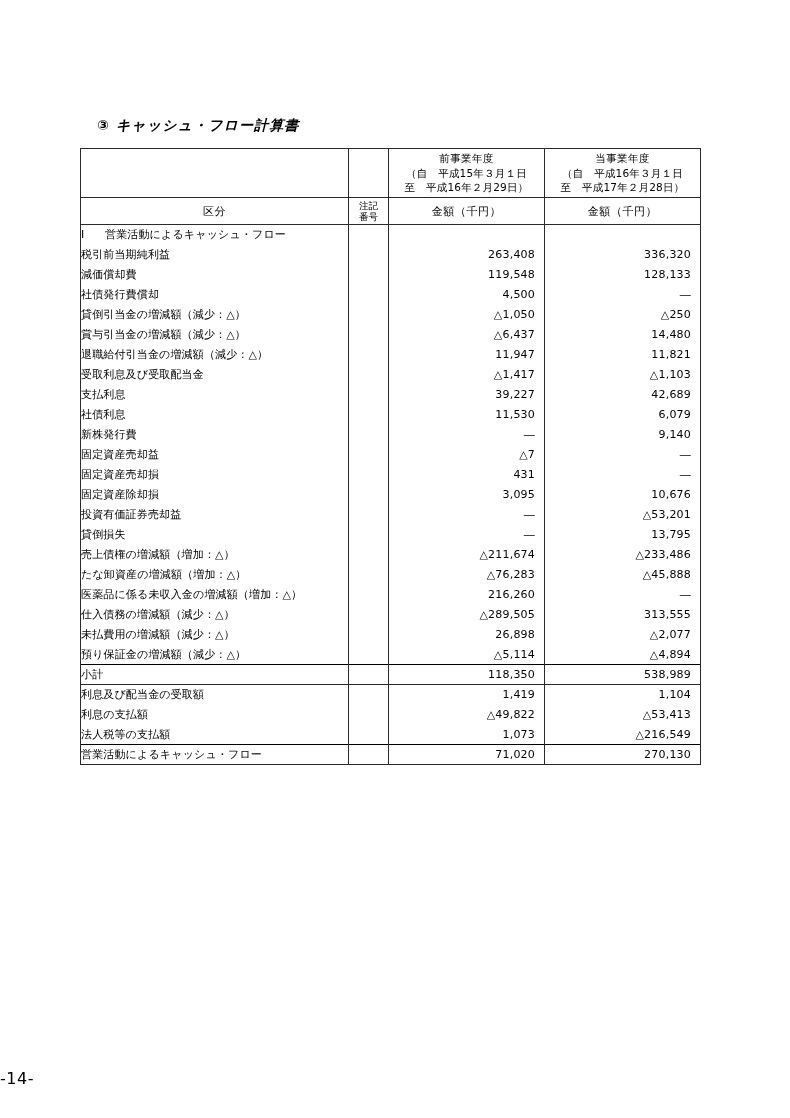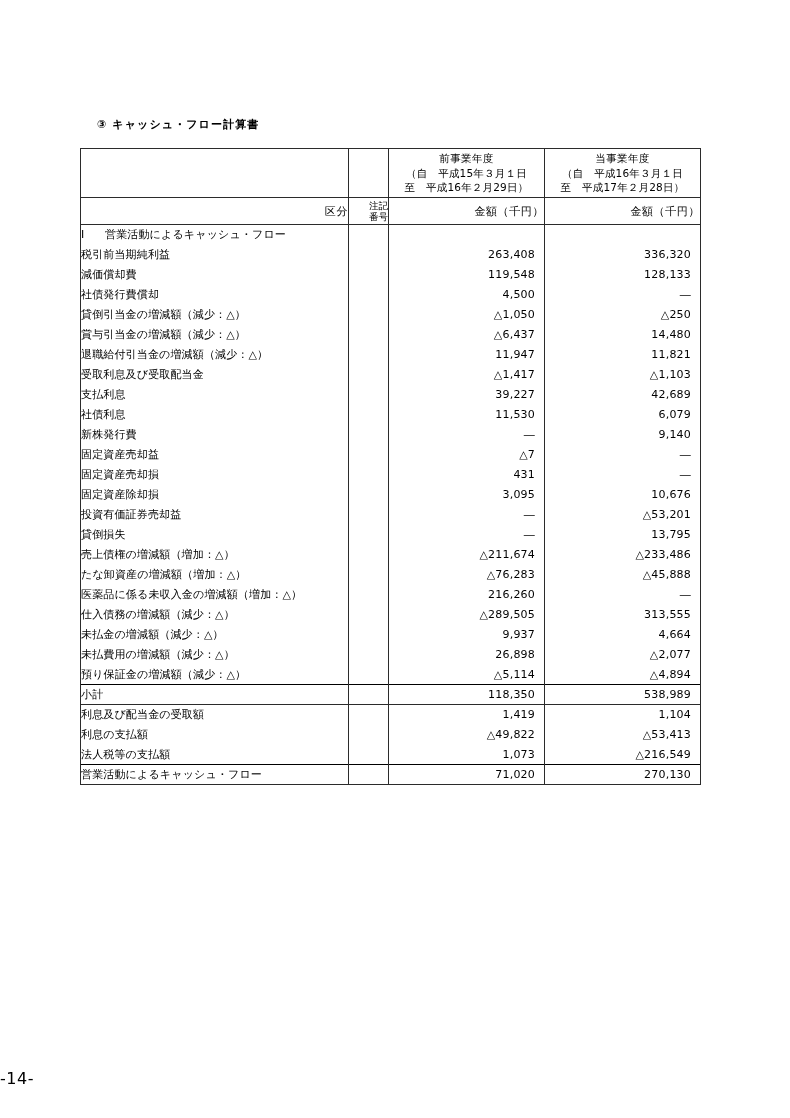--- a/index.html
+++ b/index.html
@@ -23,24 +23,25 @@
     width: 790px;
     height: 1118px;
     overflow: hidden;
   }
 
   
   .doc-title {
     position: absolute;
     left: 97px;
     top: 117px;
-    font-size: 11px;
+    font-size: 14px;
     letter-spacing: 1.1px;
     font-weight: 600;
     white-space: nowrap;
+    font-style: italic;
   }
 
   
   .cf-table {
     position: absolute;
     left: 80px;
     top: 148px;
     width: 620px;
     border-collapse: collapse;
     table-layout: fixed;
@@ -63,21 +64,21 @@
   .hdr-period {
     height: 48px;
     text-align: center;
     font-size: 10.5px;
     line-height: 14.5px;
     padding: 3px 4px 2px 4px;
   }
   .hdr-period .per-name { letter-spacing: 0.4px; }
   .hdr-period .per-line { letter-spacing: 0.2px; white-space: nowrap; }
 
-  .hdr2 { height: 26px; text-align: right; font-size: 11px; letter-spacing: 0.6px;}
+  .hdr2 { height: 26px; text-align: center; font-size: 11px; letter-spacing: 0.6px;}
   .hdr2.note {
     font-size: 9.5px;
     line-height: 11.5px;
     letter-spacing: 0;
   }
 
   
   tbody tr { height: 20px; }
   td.label {
     padding-left: 0;
@@ -272,26 +273,20 @@
           <td class="amt">216,260</td>
           <td class="amt">―</td>
         </tr>
         <tr class="inner">
           <td class="label ind-item">仕入債務の増減額（減少：△）</td>
           <td class="note"></td>
           <td class="amt">△289,505</td>
           <td class="amt">313,555</td>
         </tr>
         <tr class="inner">
-          <td class="label ind-item">未払金の増減額（減少：△）</td>
-          <td class="note"></td>
-          <td class="amt">9,937</td>
-          <td class="amt">4,664</td>
-        </tr>
-        <tr class="inner">
           <td class="label ind-item">未払費用の増減額（減少：△）</td>
           <td class="note"></td>
           <td class="amt">26,898</td>
           <td class="amt">△2,077</td>
         </tr>
         <tr class="inner">
           <td class="label ind-item">預り保証金の増減額（減少：△）</td>
           <td class="note"></td>
           <td class="amt">△5,114</td>
           <td class="amt">△4,894</td>

